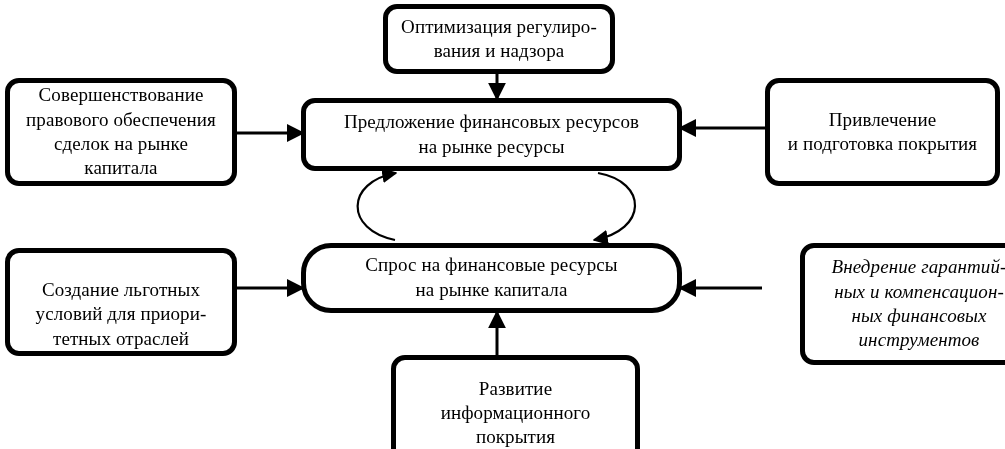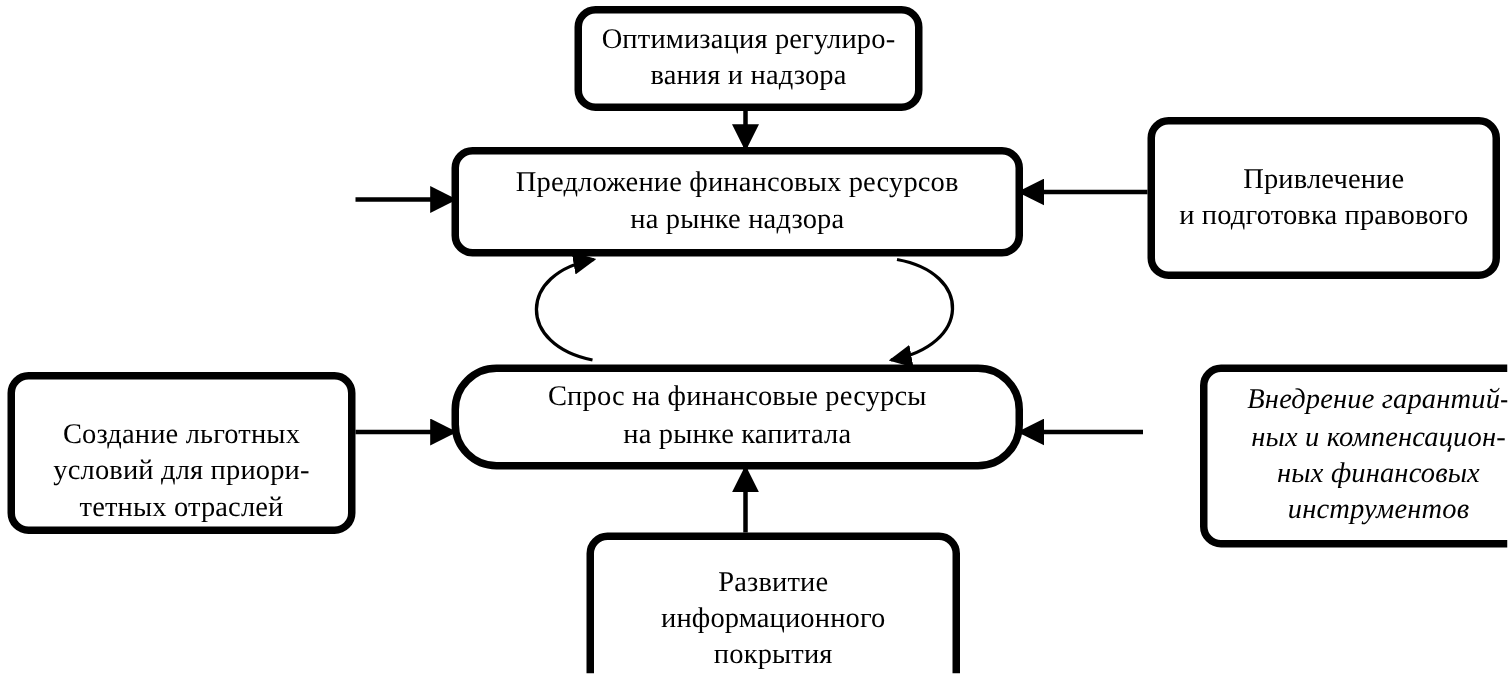--- a/index.html
+++ b/index.html
@@ -93,29 +93,35 @@
     <path d="M 395 240 C 345 230, 345 182, 396 173" fill="none" stroke="#000000" stroke-width="2.2" marker-end="url(#arrow-head-thin)"></path>
 
     <path d="M 598 173 C 648 182, 648 230, 594 240" fill="none" stroke="#000000" stroke-width="2.2" marker-end="url(#arrow-head-thin)"></path>
   </svg>
 
   <div class="node" id="node-top-regulation">
     <span class="node-label">Оптимизация регулиро-
 вания и надзора</span>
   </div>
 
+  <div class="node" id="node-left-legal">
+    <span class="node-label">Совершенствование
+правового обеспечения
+сделок на рынке
+капитала</span>
+  </div>
 
   <div class="node central" id="node-supply">
     <span class="node-label">Предложение  финансовых ресурсов
-на рынке надзора</span>
+на рынке ресурсы</span>
   </div>
 
   <div class="node" id="node-right-experts">
     <span class="node-label">Привлечение
-и подготовка правового</span>
+и подготовка покрытия</span>
   </div>
 
   <div class="node" id="node-left-preferences">
     <span class="node-label">Создание льготных
 условий для приори-
 тетных отраслей</span>
   </div>
 
   <div class="node central" id="node-demand">
     <span class="node-label">Спрос на финансовые ресурсы

